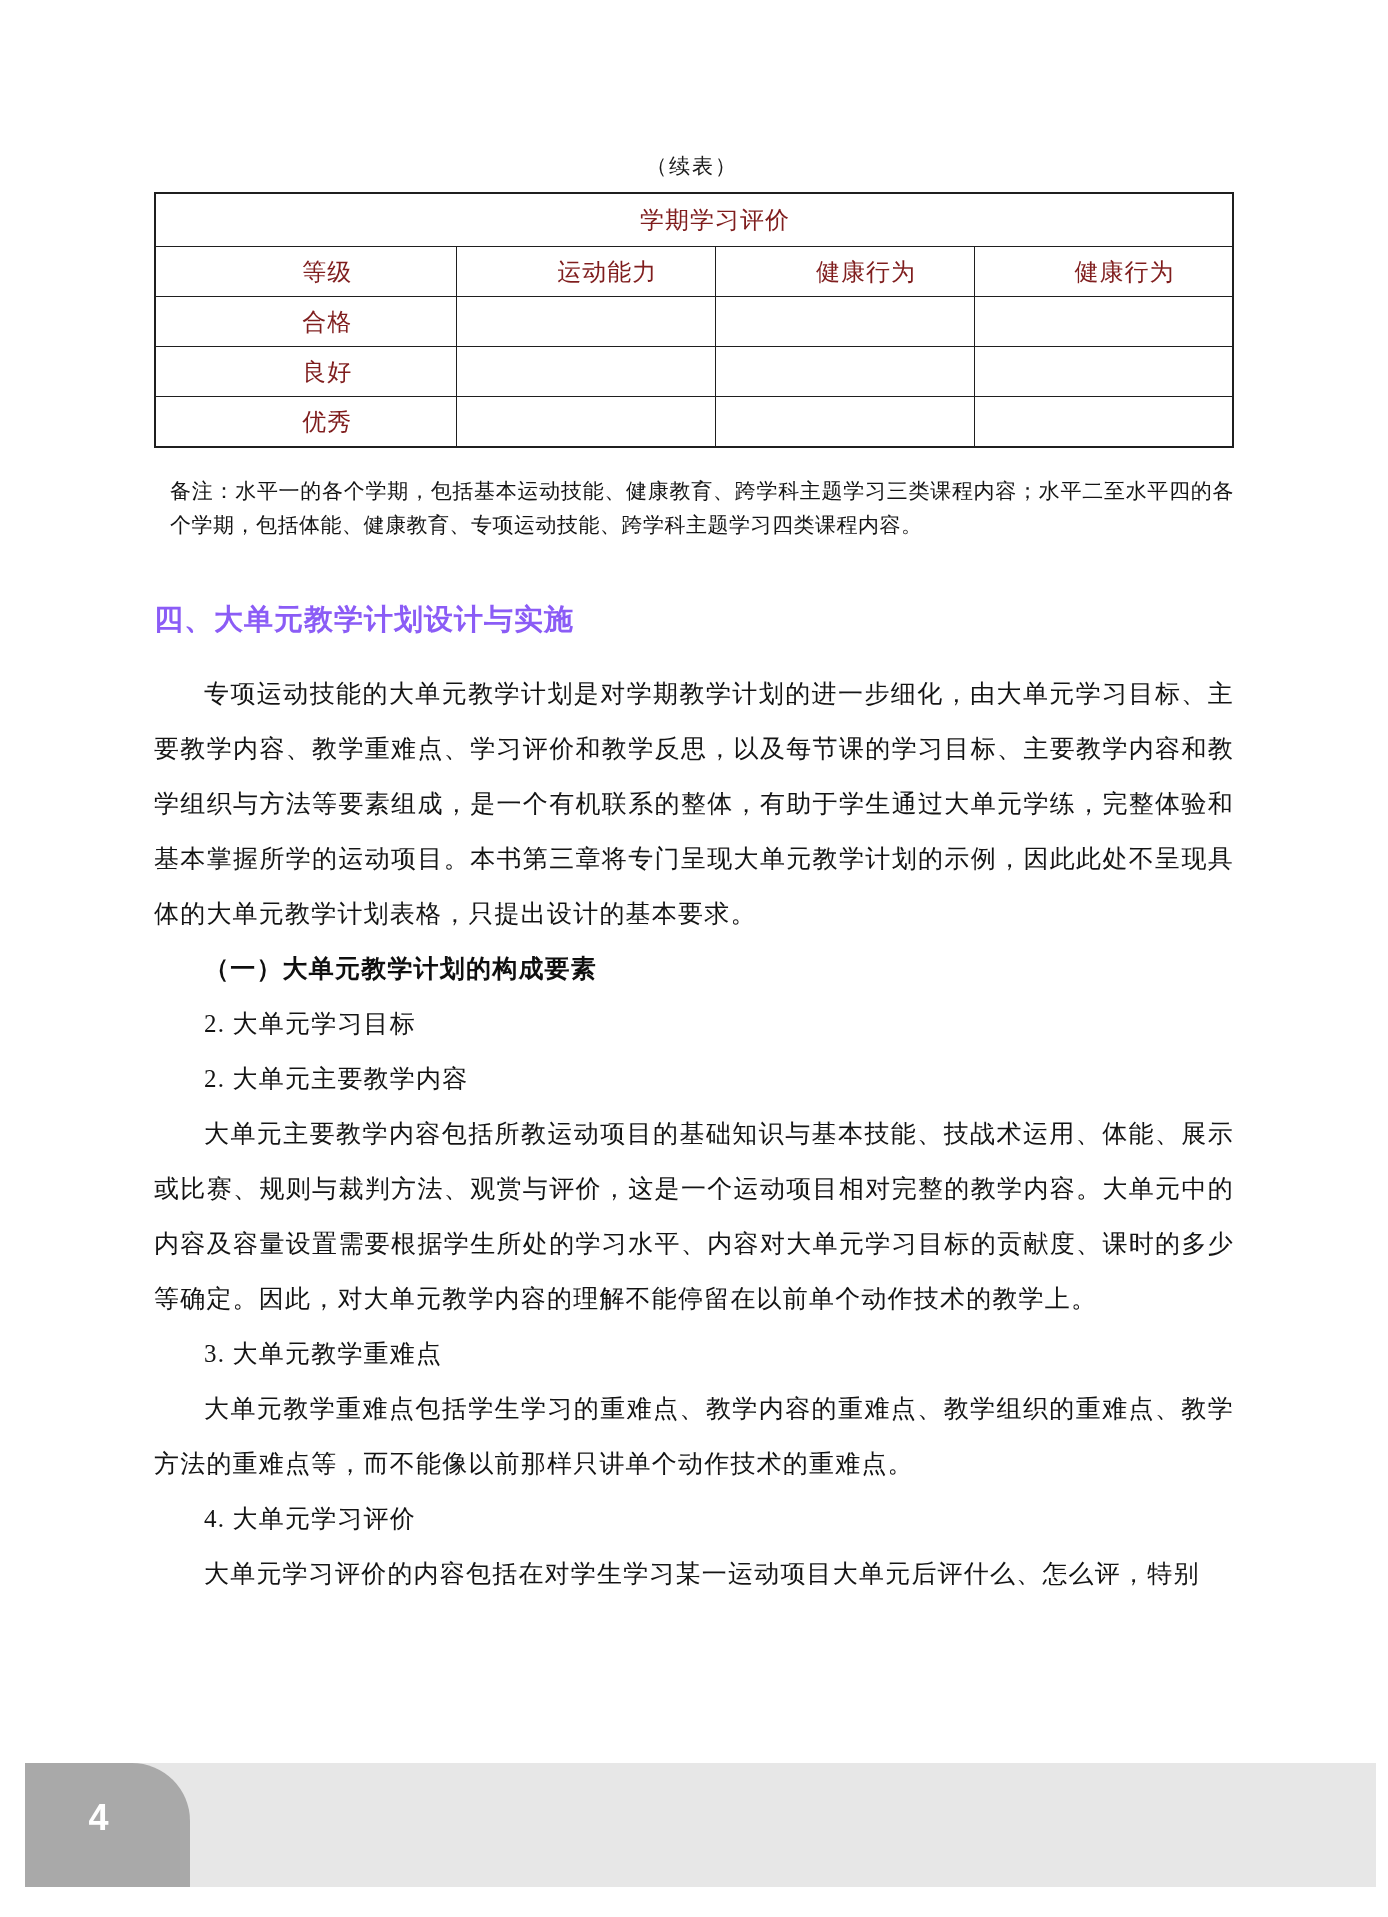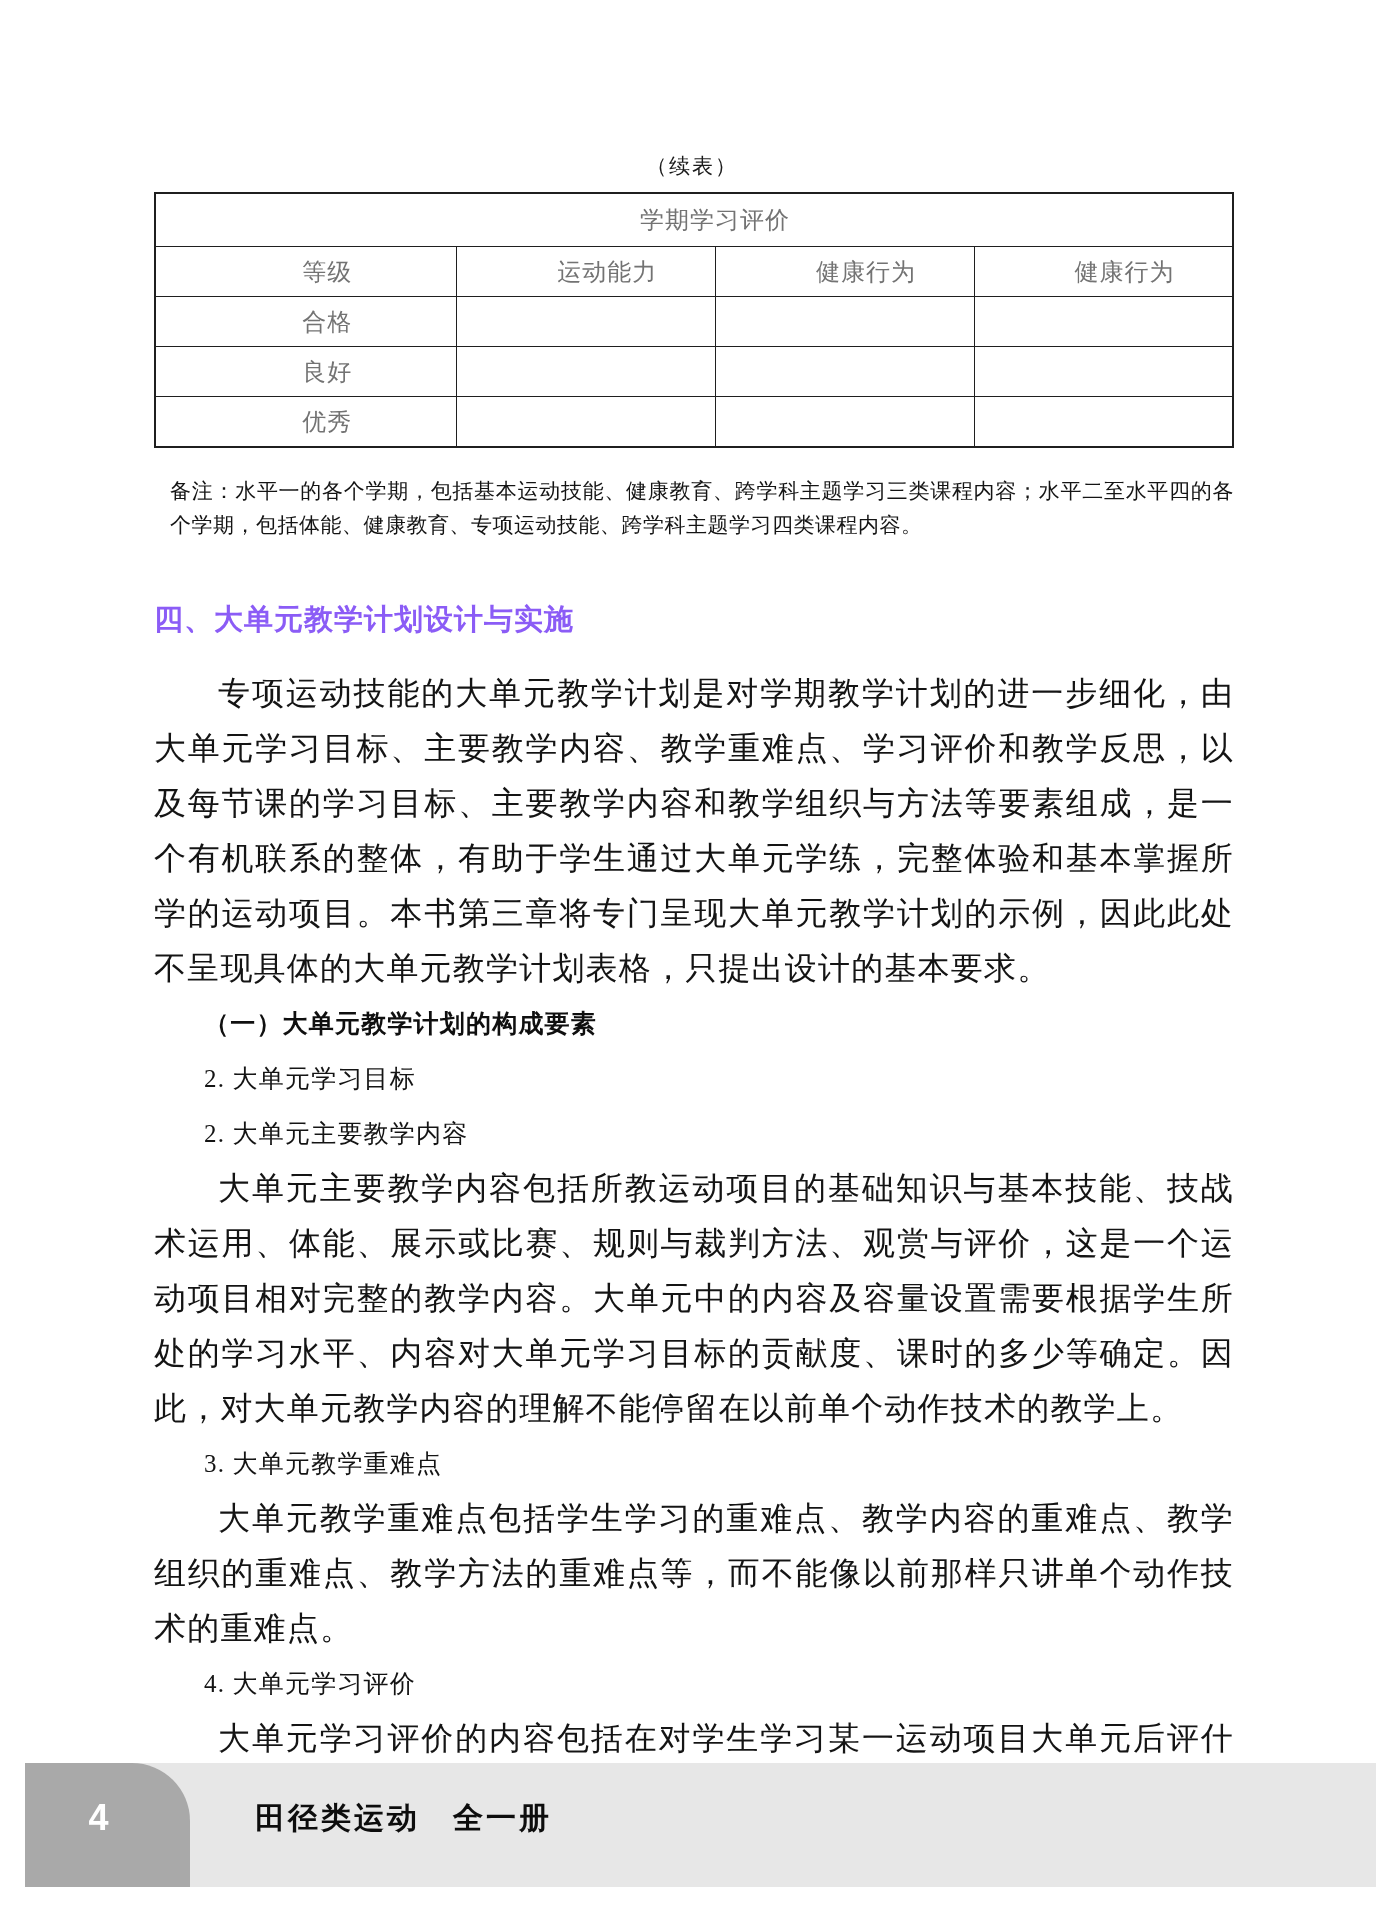--- a/index.html
+++ b/index.html
@@ -28,21 +28,21 @@
     border-collapse:collapse;
     border:2.5px solid #1f1f1f;
     table-layout:fixed;
   }
   table.eval td{
     border:1.2px solid #1f1f1f;
     text-align:center;
     vertical-align:middle;
     font-size:24px;
     letter-spacing:1px;
-    color:#737373;
+    color:#7f1d1d;
     padding-left:43px;
   }
   td.t-title{height:50px;}
   tr.t-head td{height:47px;}
   tr.t-row td{height:47px;}
   col.c1{width:28%;} col.c2{width:24%;} col.c3{width:24%;} col.c4{width:24%;}
   .note{
     margin:26px 0 0 16px;
     font-size:21px;
     line-height:34px;
@@ -53,21 +53,21 @@
   }
   h2.sec{
     font-family:"Liberation Sans","DejaVu Sans",sans-serif;
     font-size:29px;
     font-weight:bold;
     letter-spacing:1px;
     color:#8b5cf6;
     margin:58px 0 26px 0;
   }
   .body{
-    font-size:32px;
+    font-size:25px;
     line-height:55px;
     letter-spacing:1.2px;
     text-align:justify;
     text-justify:inter-ideograph;
     margin:0;
     color:#141414;
   }
   .indent{text-indent:2em;}
   .subhead{
     font-size:25px;
@@ -187,14 +187,13 @@
 
   <p class="item-title">4. 大单元学习评价</p>
   <p class="body indent">大单元学习评价的内容包括在对学生学习某一运动项目大单元后评什么、怎么评，特别</p>
 
 </div>
 
 <div class="footer">
   <div class="page-tab">
     <span>4</span>
   </div>
-  <div class="book-title">田径类运动　全一册</div>
 </div>
 
 </body></html>

